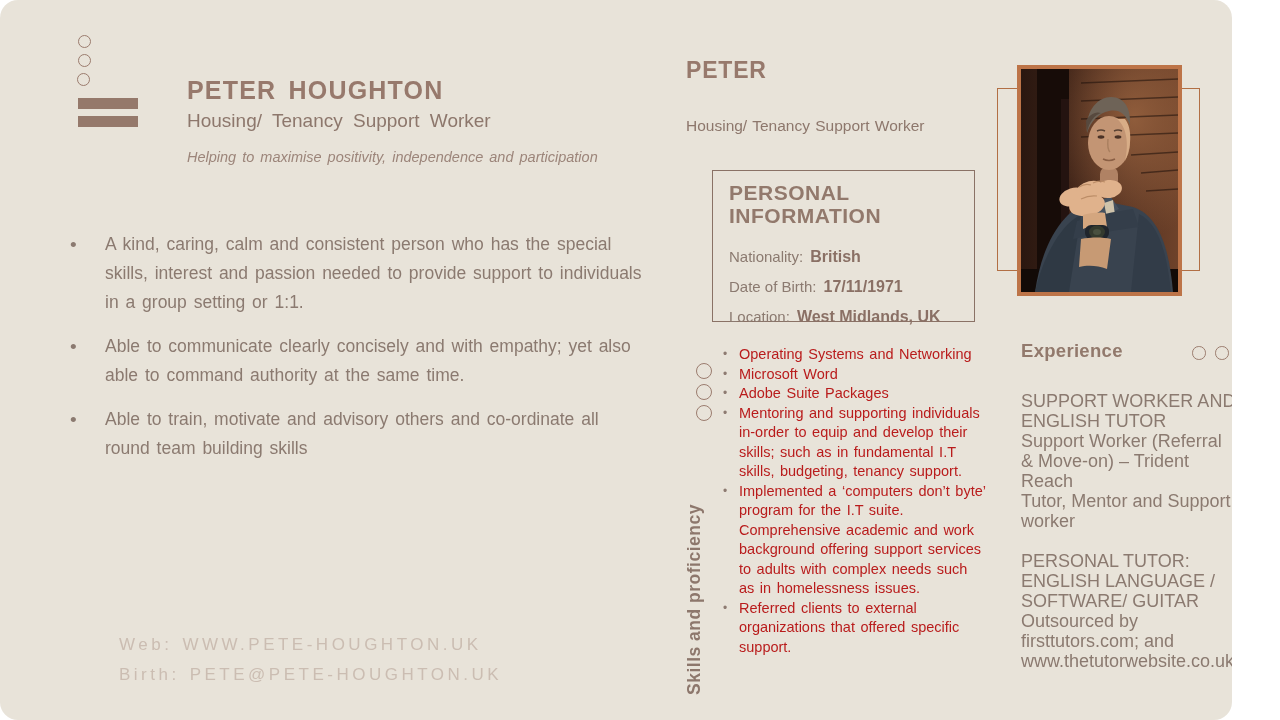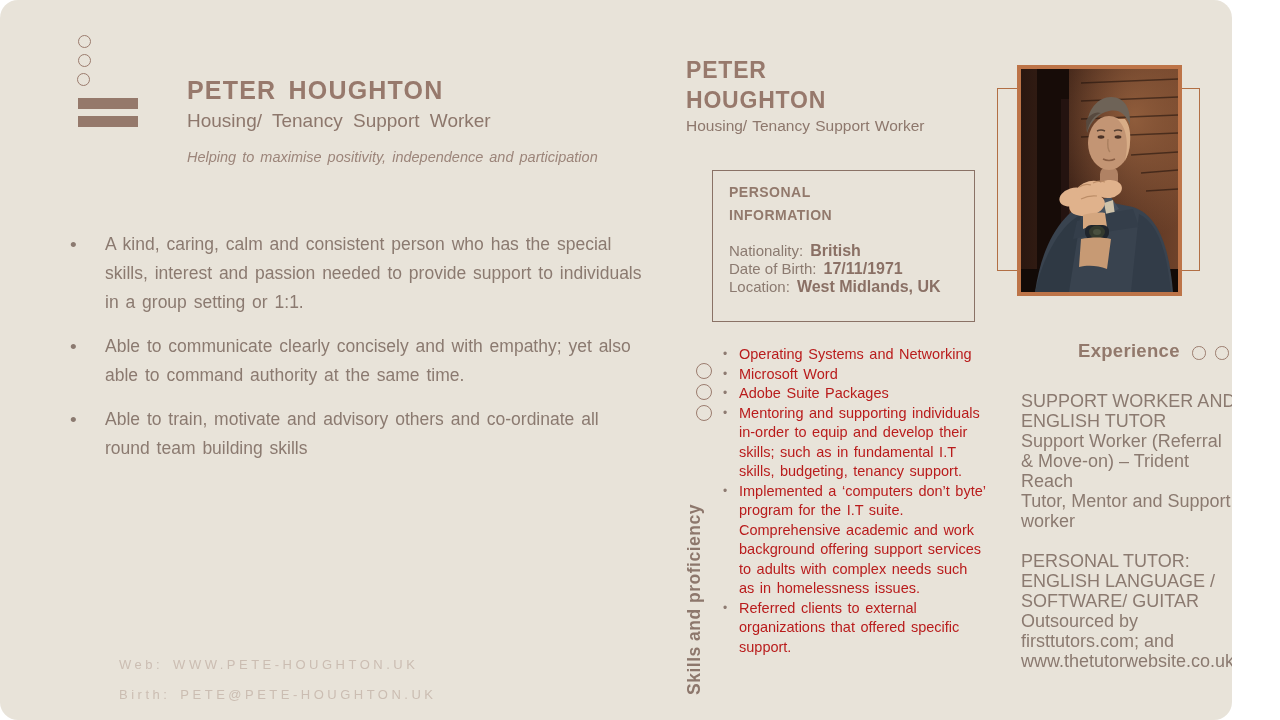--- a/index.html
+++ b/index.html
@@ -13,48 +13,48 @@
   
   .name-main{position:absolute;left:187px;top:76px;font-size:25px;font-weight:bold;
     letter-spacing:1.2px;color:#97796c;word-spacing:4px;}
   .role-main{position:absolute;left:187px;top:110px;font-size:19px;color:#8d776c;word-spacing:5px;}
   .tagline{position:absolute;left:187px;top:149px;font-size:14.5px;font-style:italic;
     color:#9c857a;word-spacing:2px;}
   .bullets{position:absolute;left:64px;top:226px;width:578px;margin:4px;padding:0;list-style:none;}
   .bullets li{position:relative;padding-left:37px;margin-bottom:15px;font-size:17.5px;
     line-height:29px;color:#8b7a70;word-spacing:2px;}
   .bullets li::before{content:"\2022";position:absolute;left:2px;top:0;font-size:19px;color:#8b7a70;}
-  .contact{position:absolute;left:119px;top:650px;font-size:13px;letter-spacing:3.5px;
+  .contact{position:absolute;left:119px;top:630px;font-size:17px;letter-spacing:3.5px;
     color:#cbbdb2;line-height:30px;}
   .contact .row span{margin-right:10px;}
   
   .name-mid{position:absolute;left:686px;top:55px;font-size:23px;font-weight:bold;
     line-height:30px;letter-spacing:0.8px;color:#97796c;}
   .role-mid{position:absolute;left:686px;top:117px;font-size:15.5px;color:#8d776c;word-spacing:1px;}
   .info-box{position:absolute;left:712px;top:170px;width:263px;height:152px;
     border:1px solid #8a7266;box-sizing:border-box;padding:10px 16px;}
-  .info-title{width:175px;font-size:14px;font-weight:bold;line-height:23px;
+  .info-title{width:175px;font-size:21px;font-weight:bold;line-height:23px;
     letter-spacing:0.5px;color:#92796c;}
   .info-fields{margin-top:15px;}
-  .info-row{font-size:15px;line-height:18px;color:#8b7a70;}
+  .info-row{font-size:15px;line-height:30px;color:#8b7a70;}
   .info-row .val{font-weight:bold;font-size:16px;color:#8a7065;margin-left:7px;}
   .skills{position:absolute;left:722px;top:345px;width:266px;margin:0;padding:0;list-style:none;}
   .skills li{position:relative;padding-left:17px;font-size:14.5px;line-height:19.5px;
     color:#b91c1c;word-spacing:1.5px;}
   .skills li::before{content:"\2022";position:absolute;left:1px;top:0;font-size:12px;color:#8d7b71;}
   .vertical-label{position:absolute;left:684px;top:477px;height:218px;
     writing-mode:vertical-rl;transform:rotate(180deg);font-size:17.5px;font-weight:bold;
     letter-spacing:0.5px;color:#8d776c;white-space:nowrap;}
   
   .thin-rect{position:absolute;left:997px;top:88px;width:203px;height:183px;
     border:1.5px solid #b26f44;box-sizing:border-box;}
   .photo-frame{position:absolute;left:1017px;top:65px;width:165px;height:231px;
     border:4px solid #bd7448;box-sizing:border-box;background:#241410;}
   .photo-frame svg{display:block;width:100%;height:100%;}
-  .exp-title{position:absolute;left:1078px;top:340px;font-size:18.5px;font-weight:bold;
+  .exp-title{position:absolute;left:1021px;top:340px;font-size:18.5px;font-weight:bold;
     color:#92796c;letter-spacing:0.3px;}
   .jobs{position:absolute;left:1021px;top:391px;width:216px;font-size:18px;
     line-height:20px;color:#8b7a70;}
   .job{margin-bottom:20px;}
   .job-title{margin-bottom:0;}
 </style>
 </head>
 <body>
 
 <div class="canvas">
@@ -79,21 +79,20 @@
     <div class="row">
       <span>Web:</span><span>WWW.PETE-HOUGHTON.UK</span>
     </div>
     <div class="row">
       <span>Birth:</span><span>PETE@PETE-HOUGHTON.UK</span>
     </div>
   </div>
 
   <div class="name-mid">
     <div>PETER</div>
-    <div>HOUGHTON</div>
   </div>
   <div class="role-mid">Housing/ Tenancy Support Worker</div>
 
   <div class="info-box">
     <div class="info-title">PERSONAL INFORMATION</div>
     <div class="info-fields">
       <div class="info-row">
         <span>Nationality:</span><span class="val">British</span>
       </div>
       <div class="info-row">

